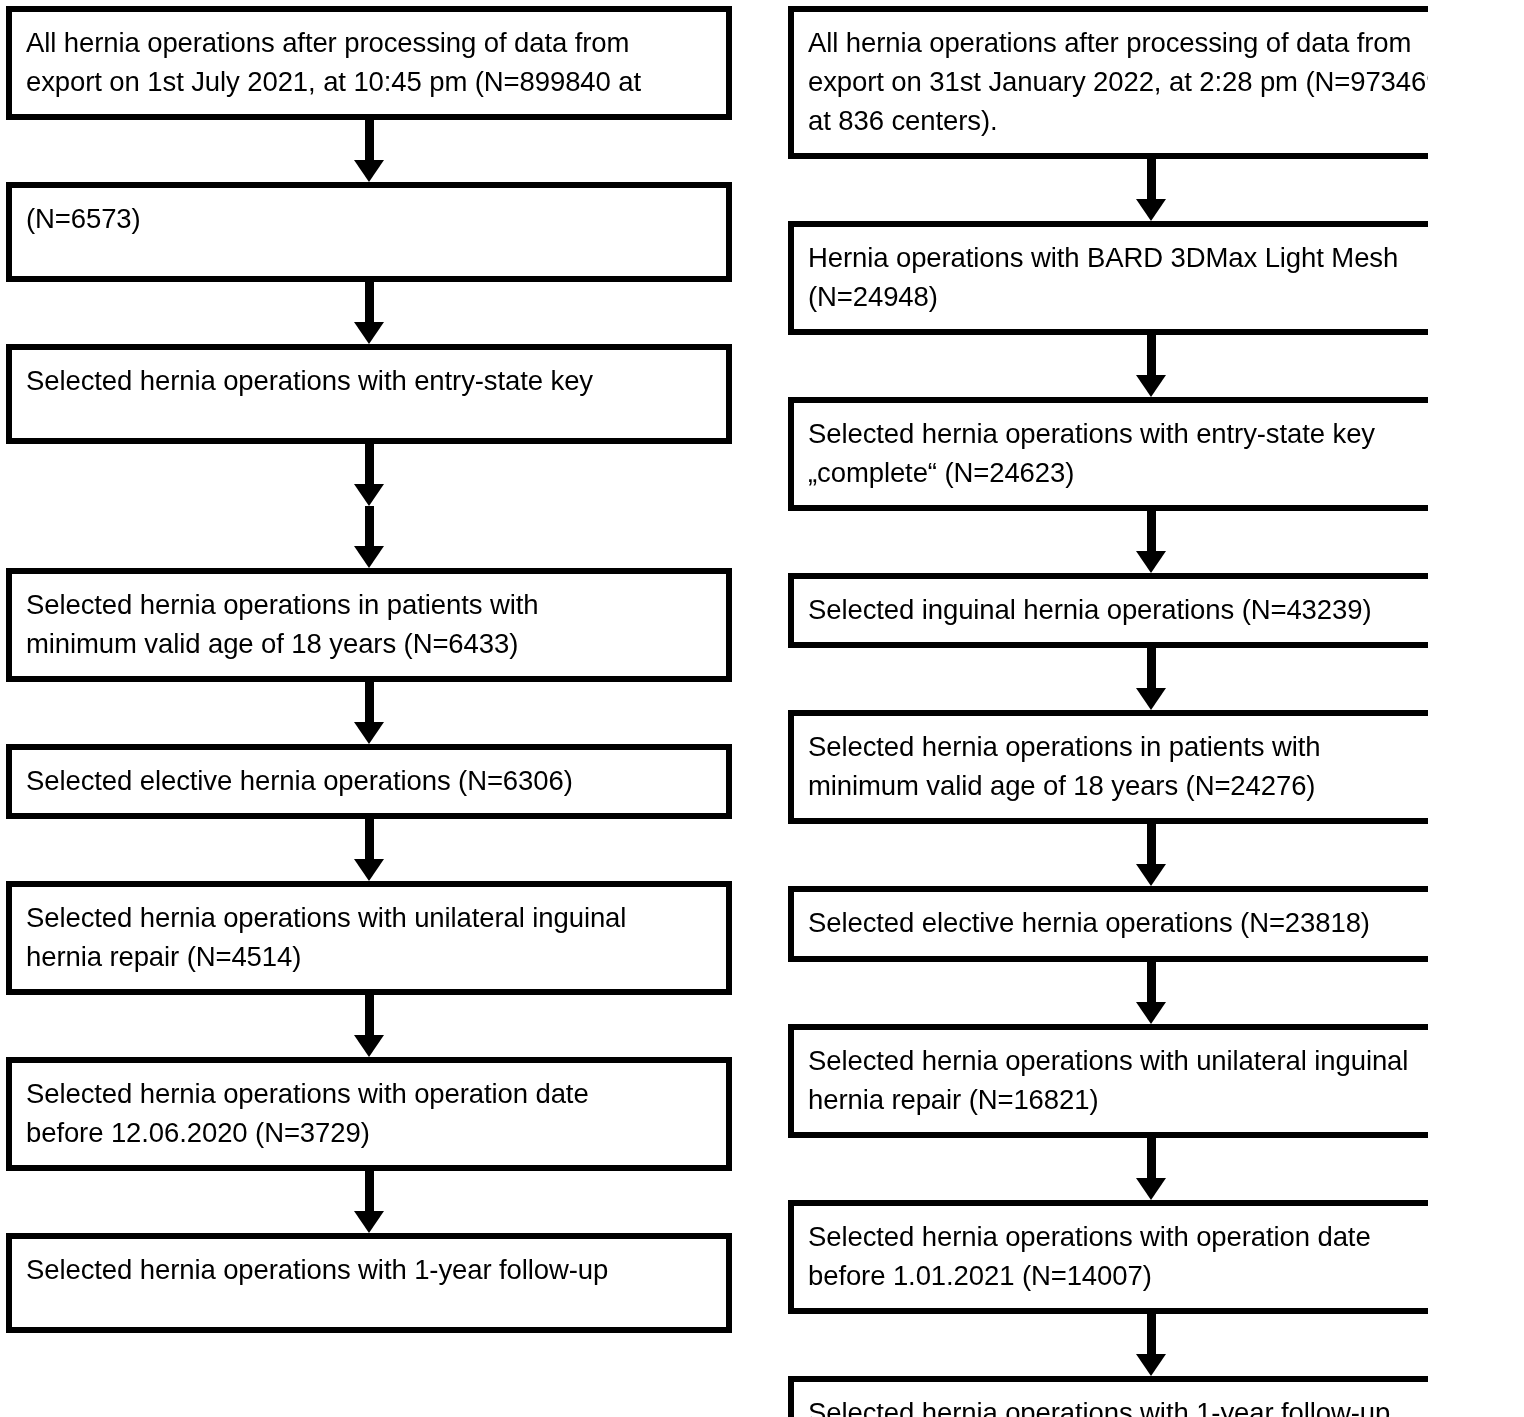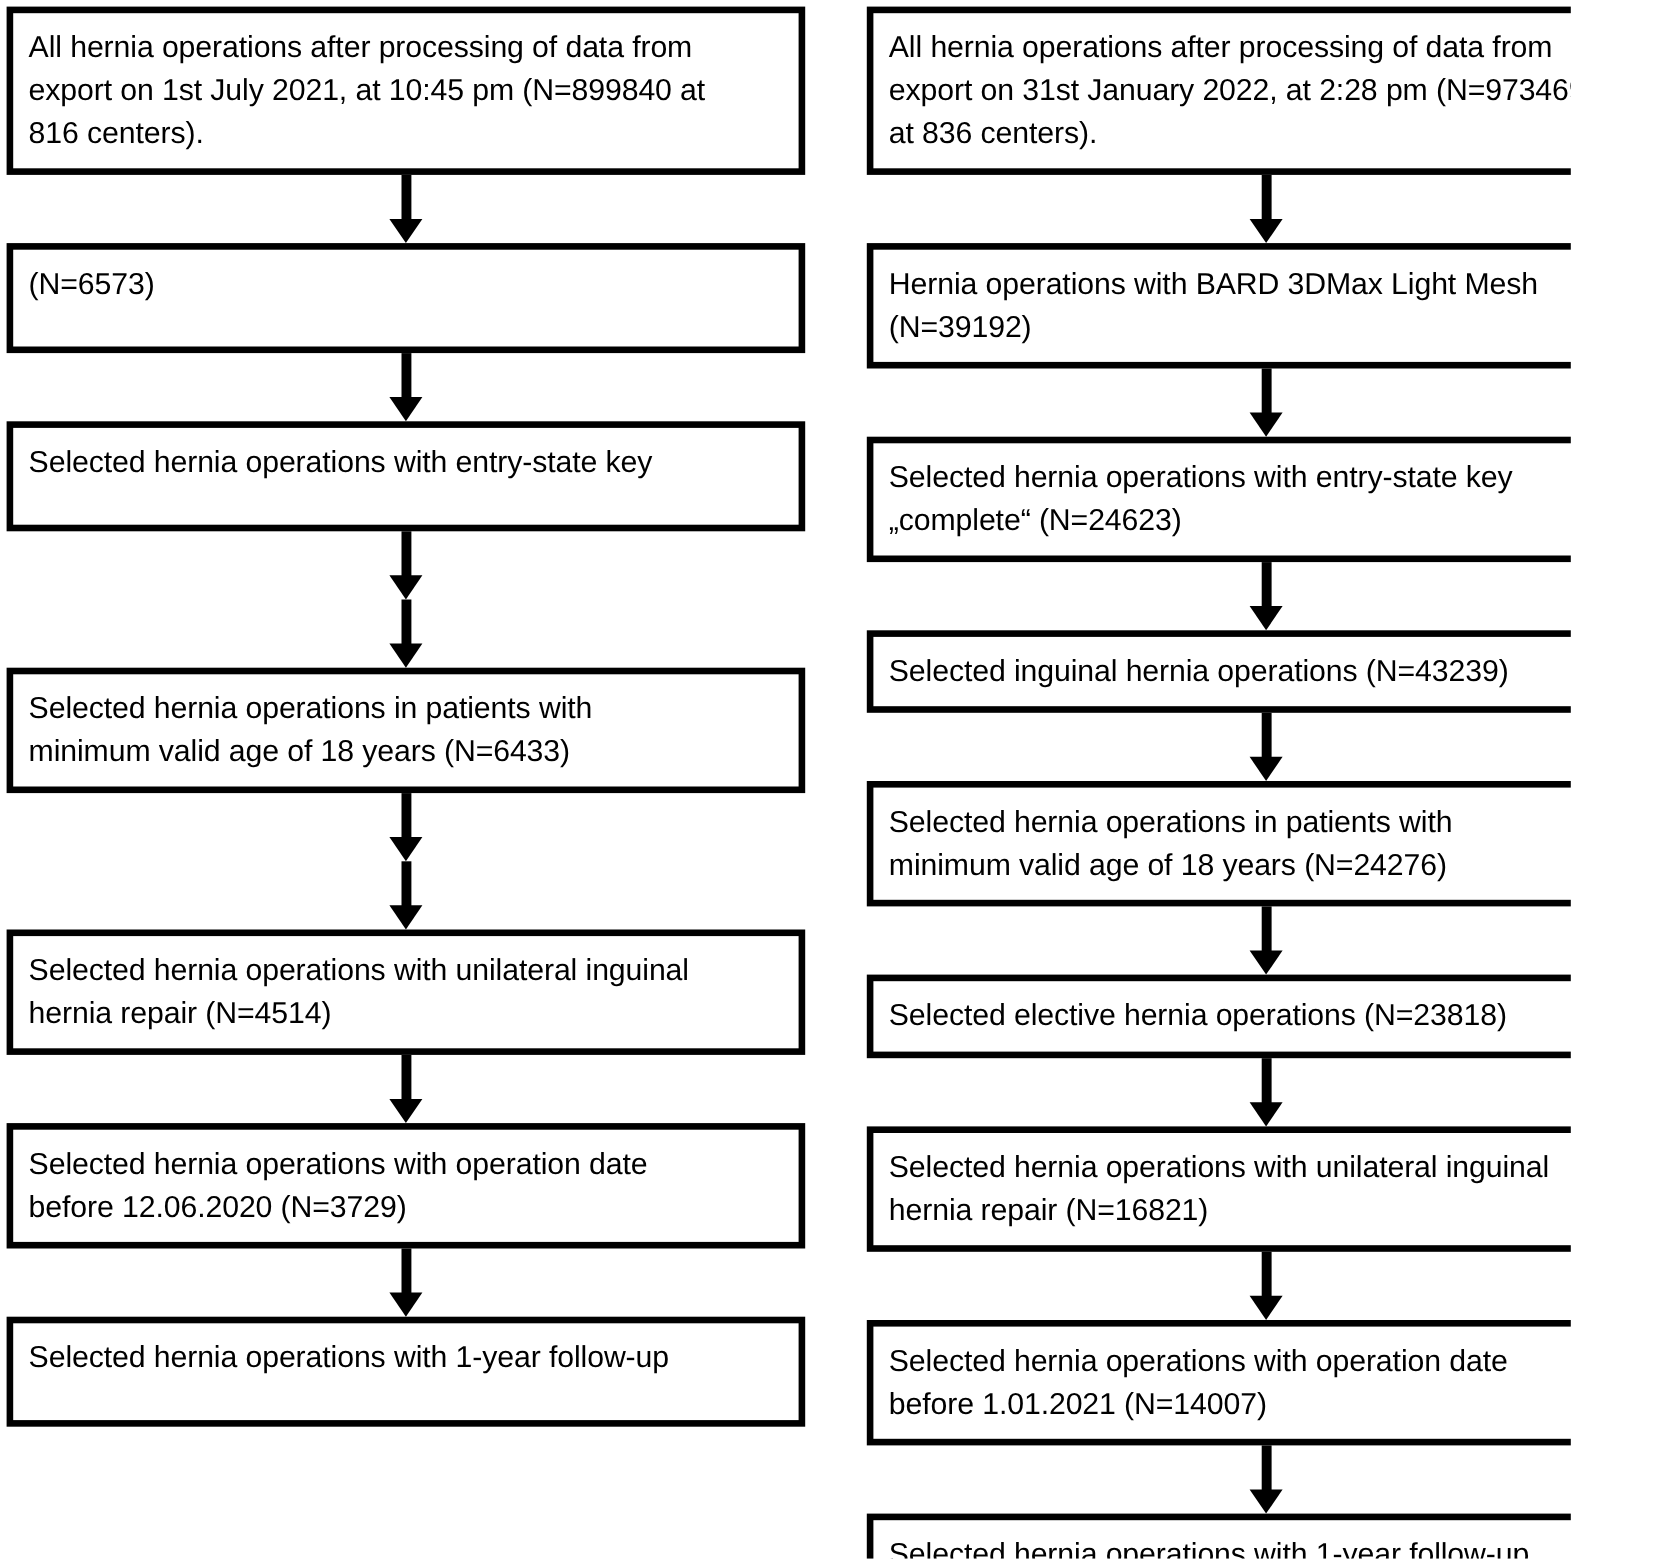--- a/index.html
+++ b/index.html
@@ -89,21 +89,20 @@
 
 <div id="page">
   <div class="flow-columns">
 
     <div class="column">
 
       <div class="step">
         <div class="box h2">
           <span class="line">All hernia operations after processing of data from</span>
           <span class="line">export on 1st July 2021, at 10:45 pm (N=899840 at</span>
-          <span class="line">816 centers).</span>
         </div>
       </div>
       <div class="connector">
         <div class="shaft"></div>
         <div class="head"></div>
       </div>
 
       <div class="step">
         <div class="box h2">
           <span class="line">(N=6573)</span>
@@ -133,20 +132,25 @@
         <div class="box h2">
           <span class="line">Selected hernia operations in patients with</span>
           <span class="line">minimum valid age of 18 years (N=6433)</span>
         </div>
       </div>
       <div class="connector">
         <div class="shaft"></div>
         <div class="head"></div>
       </div>
 
+      <div class="step">
+        <div class="box h1">
+          <span class="line">Selected elective hernia operations (N=6306)</span>
+        </div>
+      </div>
       <div class="connector">
         <div class="shaft"></div>
         <div class="head"></div>
       </div>
 
       <div class="step">
         <div class="box h2">
           <span class="line">Selected hernia operations with unilateral inguinal</span>
           <span class="line">hernia repair (N=4514)</span>
         </div>
@@ -187,21 +191,21 @@
         </div>
       </div>
       <div class="connector">
         <div class="shaft"></div>
         <div class="head"></div>
       </div>
 
       <div class="step">
         <div class="box h2">
           <span class="line">Hernia operations with BARD 3DMax Light Mesh</span>
-          <span class="line">(N=39192)</span>
+          <span class="line">(N=24948)</span>
         </div>
       </div>
       <div class="connector">
         <div class="shaft"></div>
         <div class="head"></div>
       </div>
 
       <div class="step">
         <div class="box h2">
           <span class="line">Selected hernia operations with entry-state key</span>

